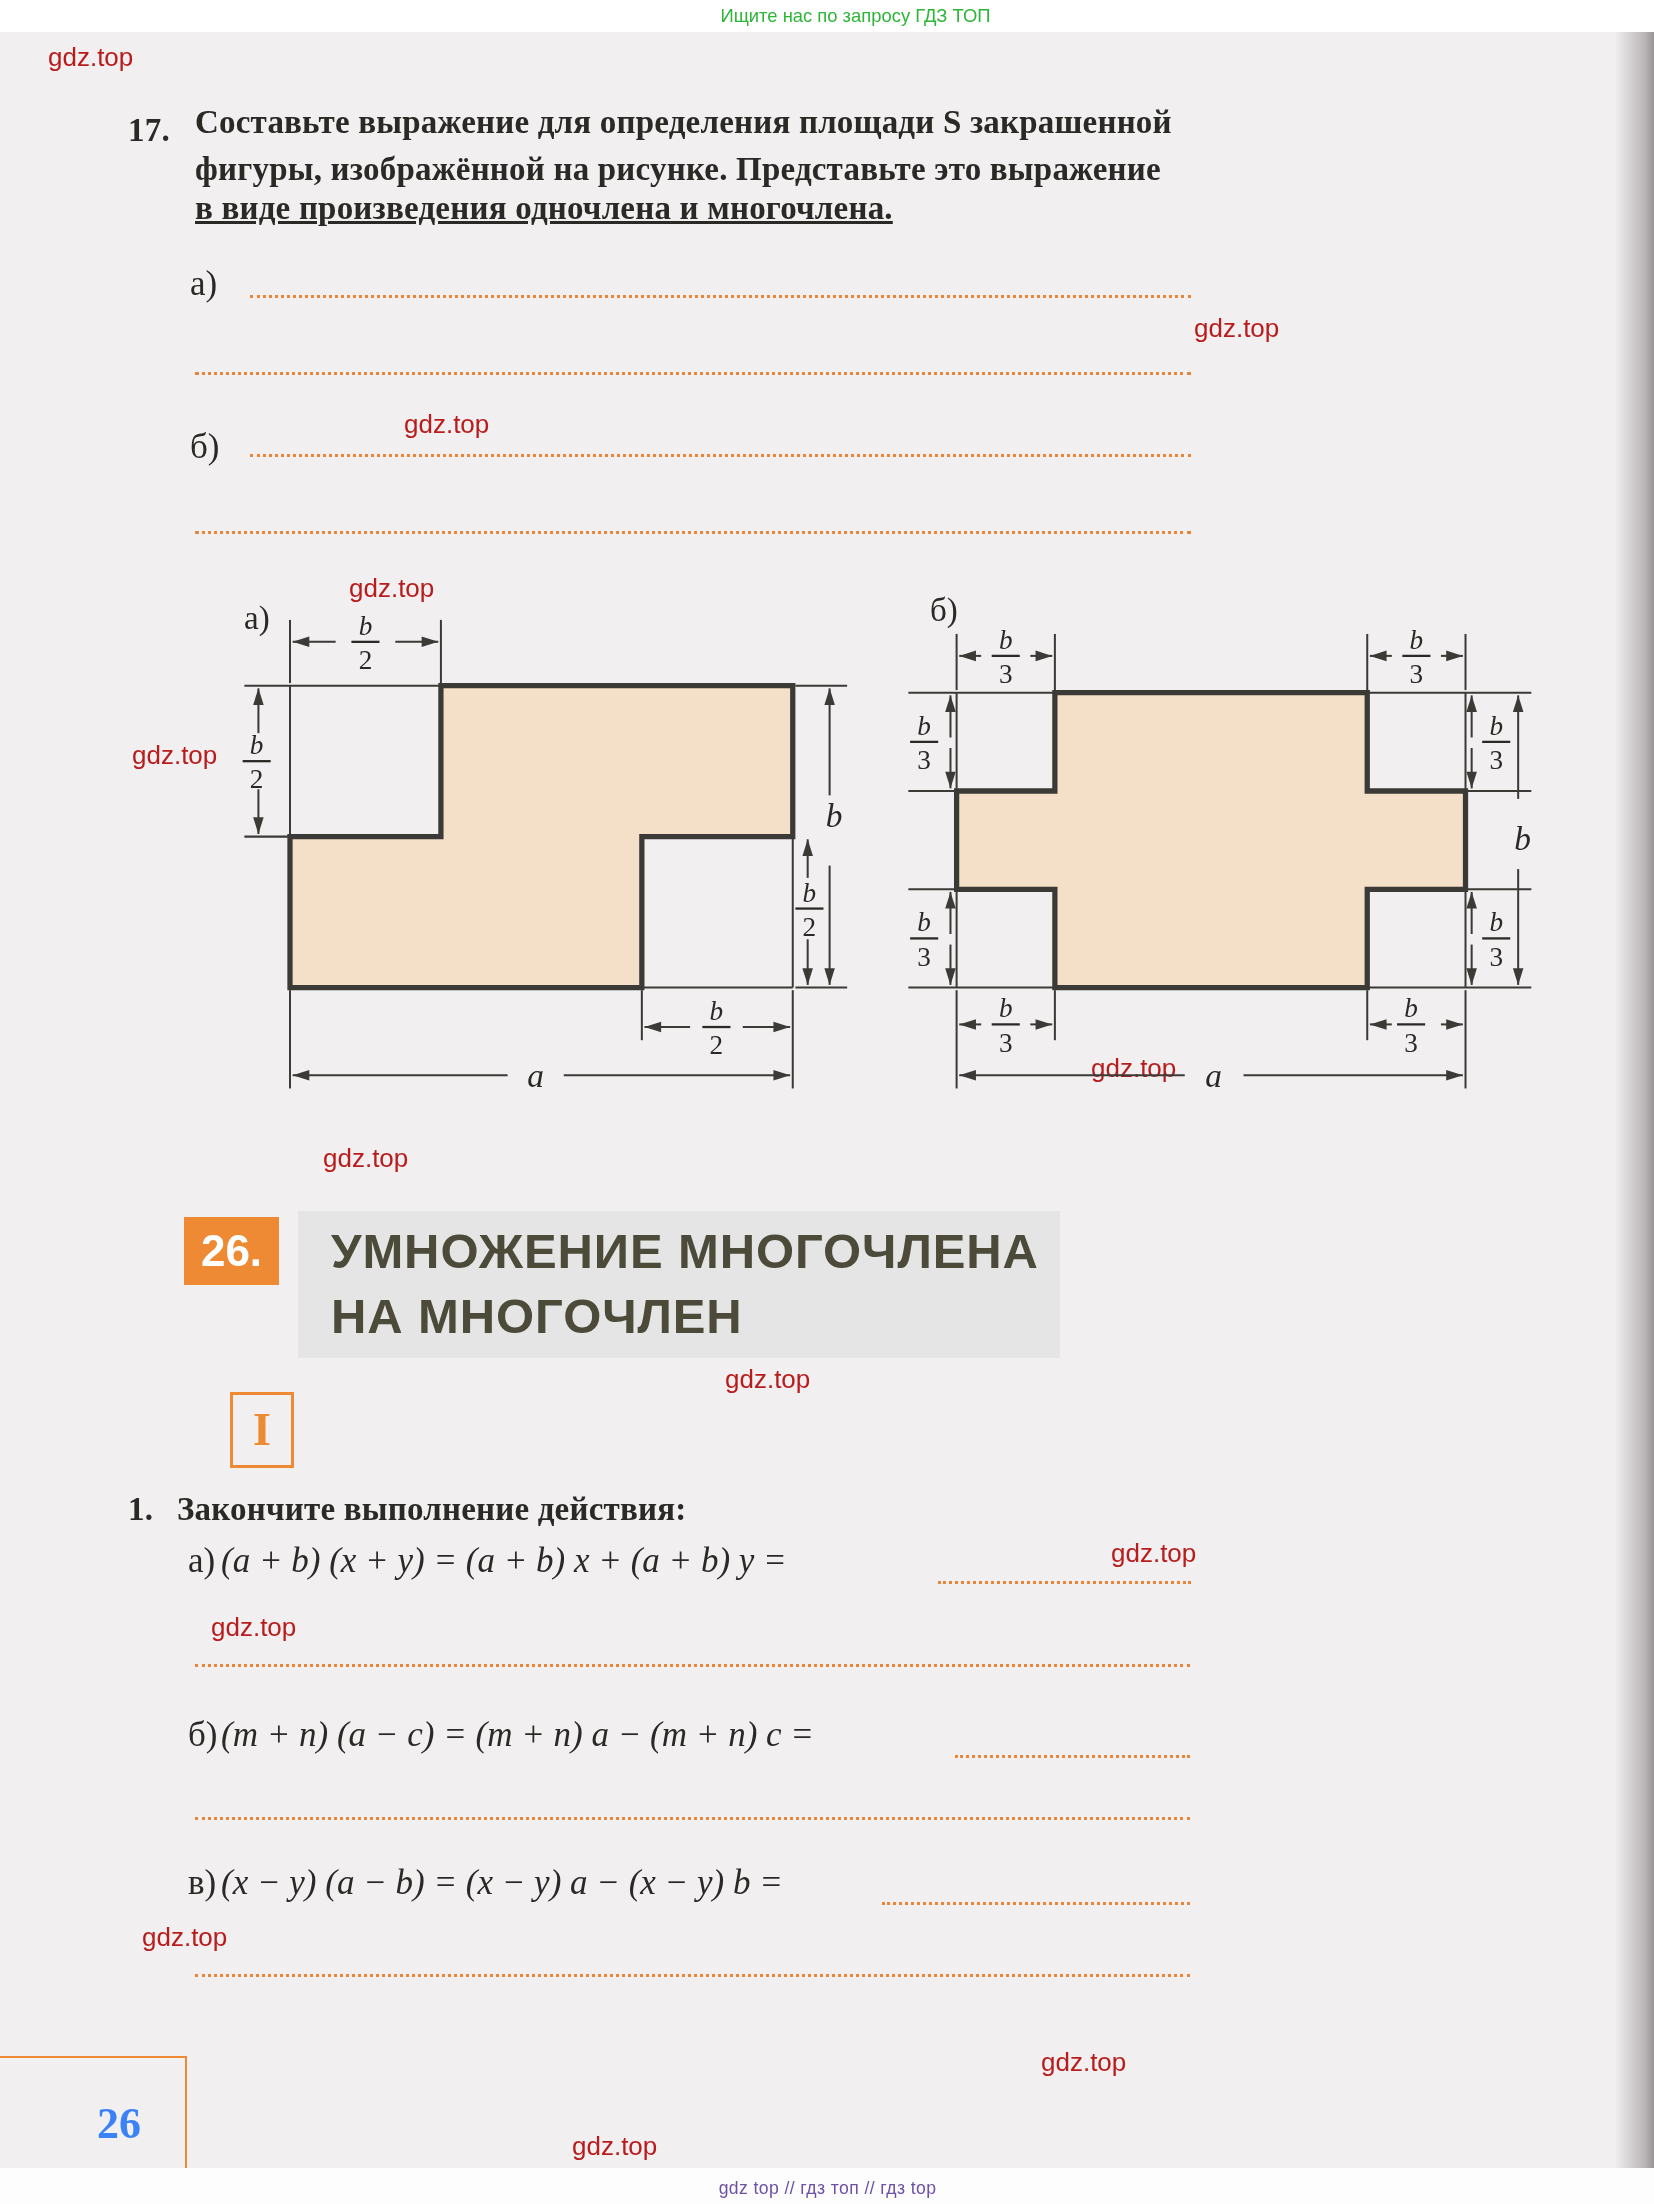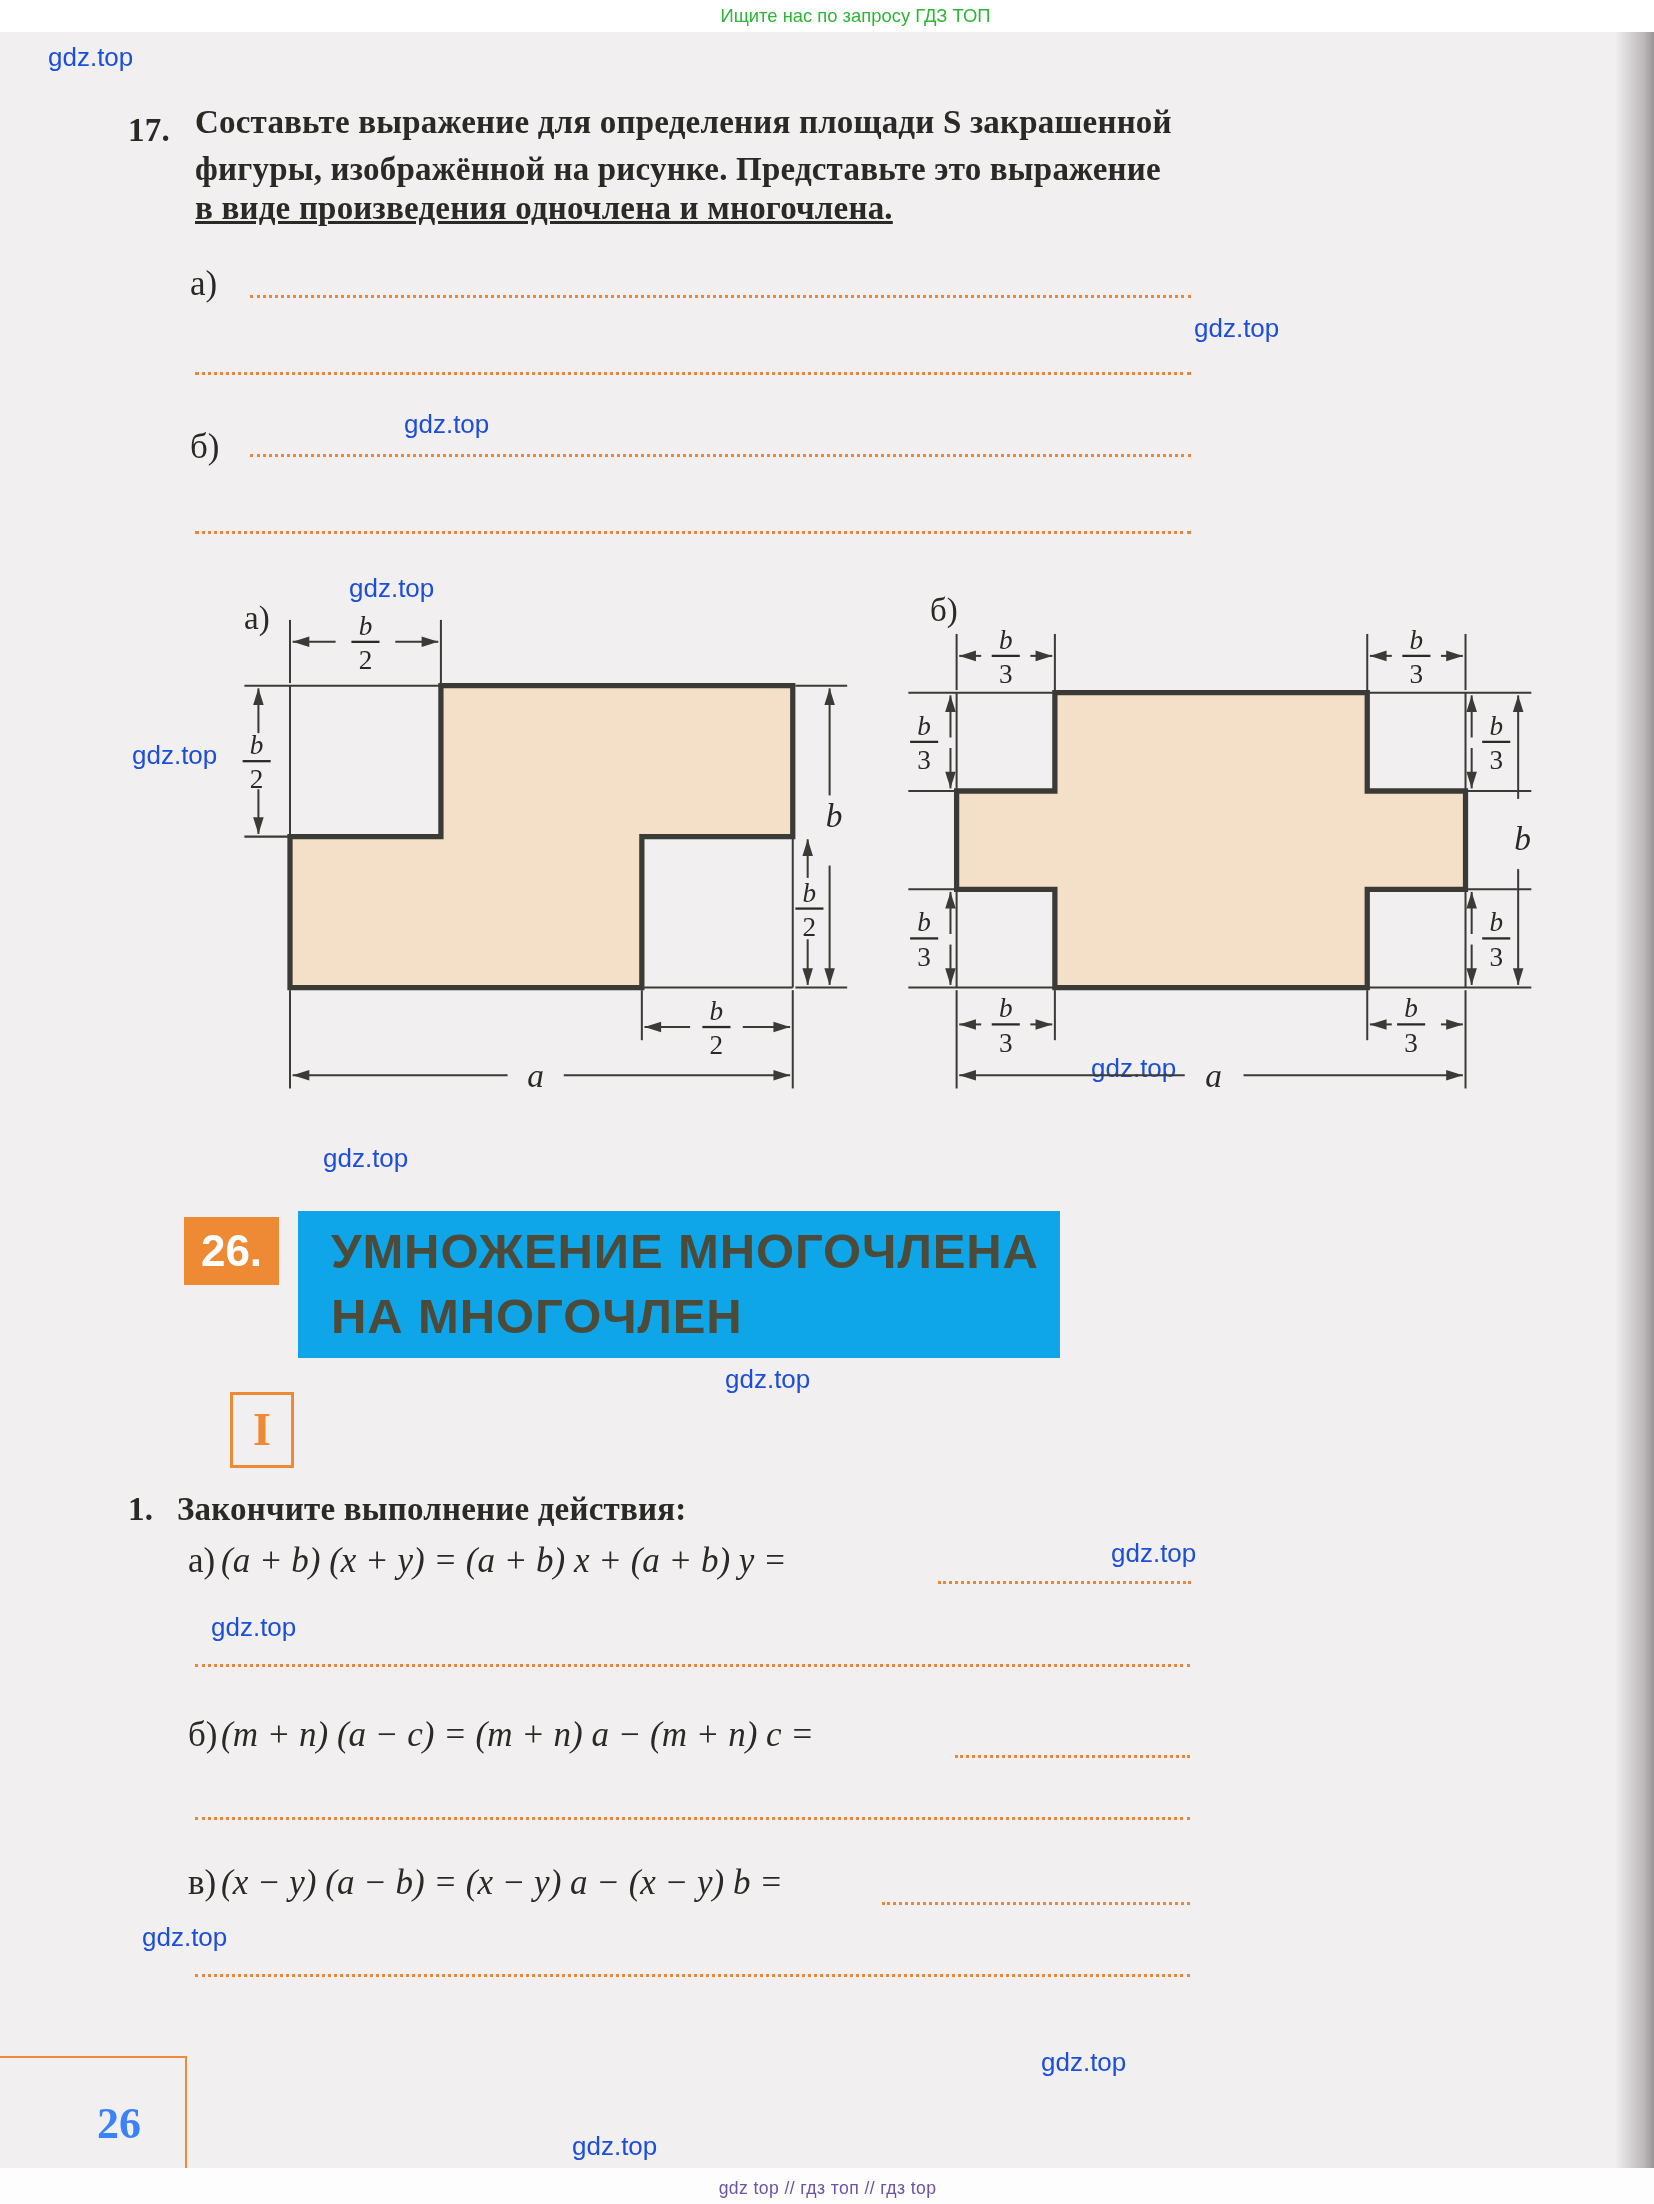--- a/index.html
+++ b/index.html
@@ -2,30 +2,30 @@
 <html style="font-size:14px"><head>
 <meta charset="utf-8">
 <style>
   html,body{margin:0;padding:0;background:#888;}
   .page{position:relative;width:1655px;height:2204px;background:#ffffff;overflow:hidden;
         font-family:"Liberation Serif",serif;color:#2b2926;}
   .abs{position:absolute;white-space:nowrap;}
   .paper{position:absolute;left:0;top:32px;width:1655px;height:2138px;background:#f1eff0;}
   .promo{position:absolute;top:5.3px;left:0;width:1655px;text-align:center;
          font-family:"Liberation Sans",sans-serif;font-size:18.4px;color:#2eb538;padding-left:28px;}
-  .wm{position:absolute;font-family:"Liberation Sans",sans-serif;font-size:26px;color:#1d4ed8;white-space:nowrap;}
+  .wm{position:absolute;font-family:"Liberation Sans",sans-serif;font-size:26px;color:#b91c1c;white-space:nowrap;}
   .p17{font-weight:bold;font-size:33px;letter-spacing:0.2px;}
   .lbl{font-size:35px;}
   .eq{font-style:italic;font-size:35px;}
   .dot{position:absolute;height:0;border-bottom:3px dotted #e8873c;}
   .figlbl{font-size:33px;}
   .badge{position:absolute;left:184px;top:1217px;width:95px;height:68px;background:#ee8a33;
          color:#fff;font-family:"Liberation Sans",sans-serif;font-weight:bold;font-size:44px;
          text-align:center;line-height:68px;}
-  .banner{position:absolute;left:298px;top:1211px;width:762px;height:147px;background:#0ea5e9;}
+  .banner{position:absolute;left:298px;top:1211px;width:762px;height:147px;background:#e5e5e5;}
   .bt{position:absolute;left:33px;font-family:"Liberation Sans",sans-serif;font-weight:bold;
       font-size:49px;color:#4c4b39;letter-spacing:0.9px;white-space:nowrap;}
   .ibox{position:absolute;left:230px;top:1392px;width:58px;height:70px;border:3.5px solid #ee8a33;
         color:#ee8a33;font-weight:bold;font-size:46px;text-align:center;line-height:70px;}
   .pnbox{position:absolute;left:-7px;top:2056px;width:190px;height:193px;border:2.6px solid #ee8a33;}
   .pagenum{position:absolute;left:97px;top:2098px;font-family:Liberation Serif, serif;
            font-weight:bold;font-size:44px;color:#3b82f6;}
   .band{position:absolute;left:0;top:2168px;width:1655px;height:36px;background:#fdfdfd;}
   .footer{position:absolute;left:0;top:2178px;width:1655px;text-align:center;
           font-family:"Liberation Sans",sans-serif;font-size:17.6px;color:#6d51a4;letter-spacing:0.4px;}

